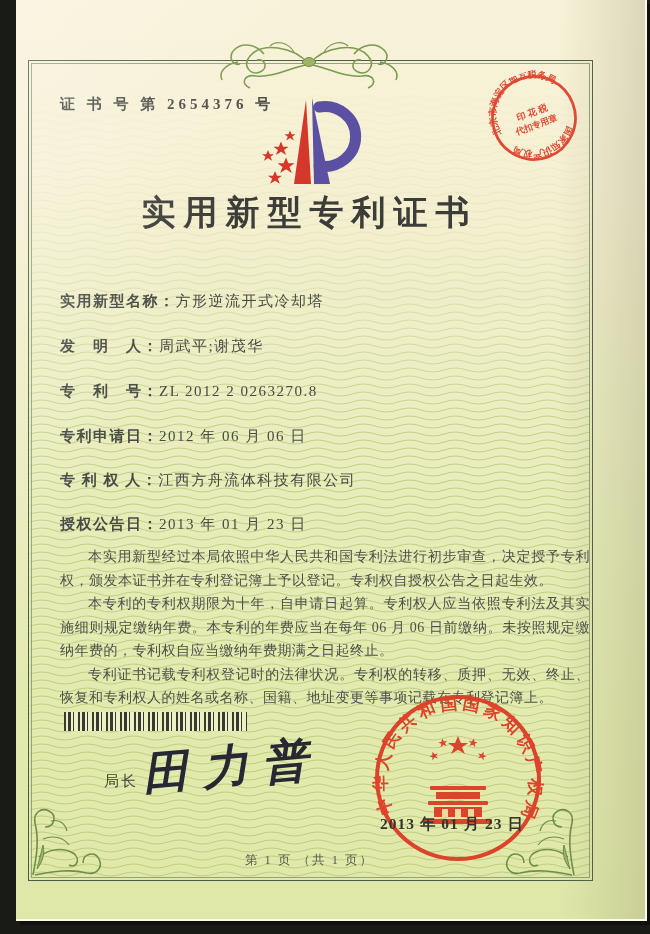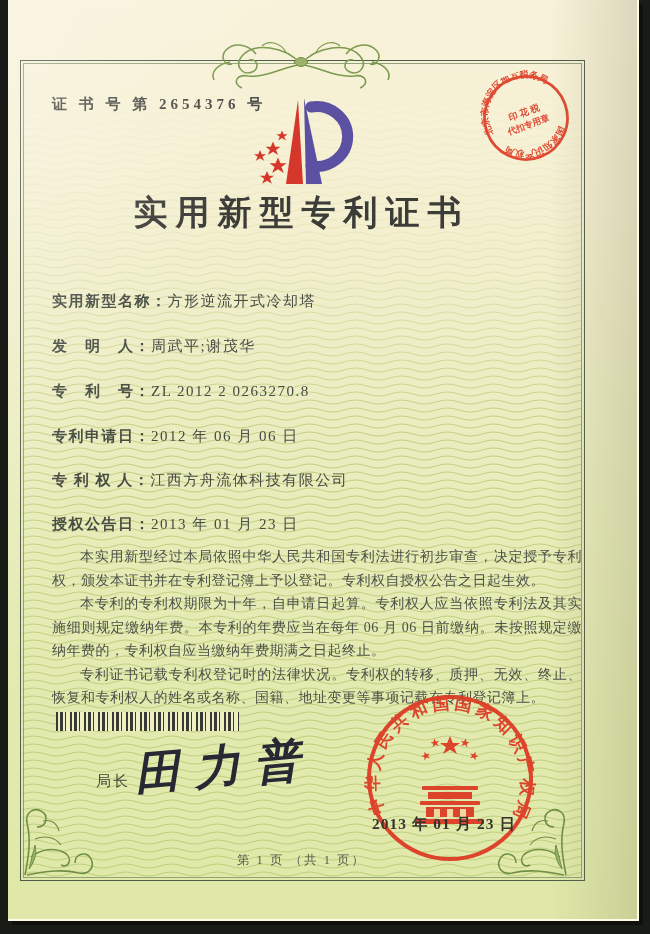--- a/index.html
+++ b/index.html
@@ -3,21 +3,21 @@
 <meta charset="utf-8">
 <style>
   html,body{margin:0;padding:0;}
   body{
     width:650px;height:934px;
     background:#191b16;
     font-family:"Liberation Serif", serif;
     position:relative;overflow:hidden;
   }
   .paper{
-    position:absolute;left:8px;top:0;width:629px;height:919px;
+    position:absolute;left:16px;top:0;width:629px;height:919px;
     background:linear-gradient(180deg,#f8f2d9 0%,#f6f0d4 18%,#efeec8 35%,#e8ecba 55%,#e3eab0 75%,#dfe8a8 100%);
     border-right:2px solid #fdfae6;
     border-bottom:2px solid #fdfae6;
     box-shadow:4px 4px 0 rgba(0,0,0,.35);
   }
   .paper-sheen{
     position:absolute;inset:0;pointer-events:none;
     background:linear-gradient(90deg,rgba(255,255,255,0) 86%,rgba(140,135,100,.18) 96%,rgba(120,115,85,.22) 100%),
                linear-gradient(115deg,rgba(255,255,255,.25) 0%,rgba(255,255,255,0) 30%);
   }

